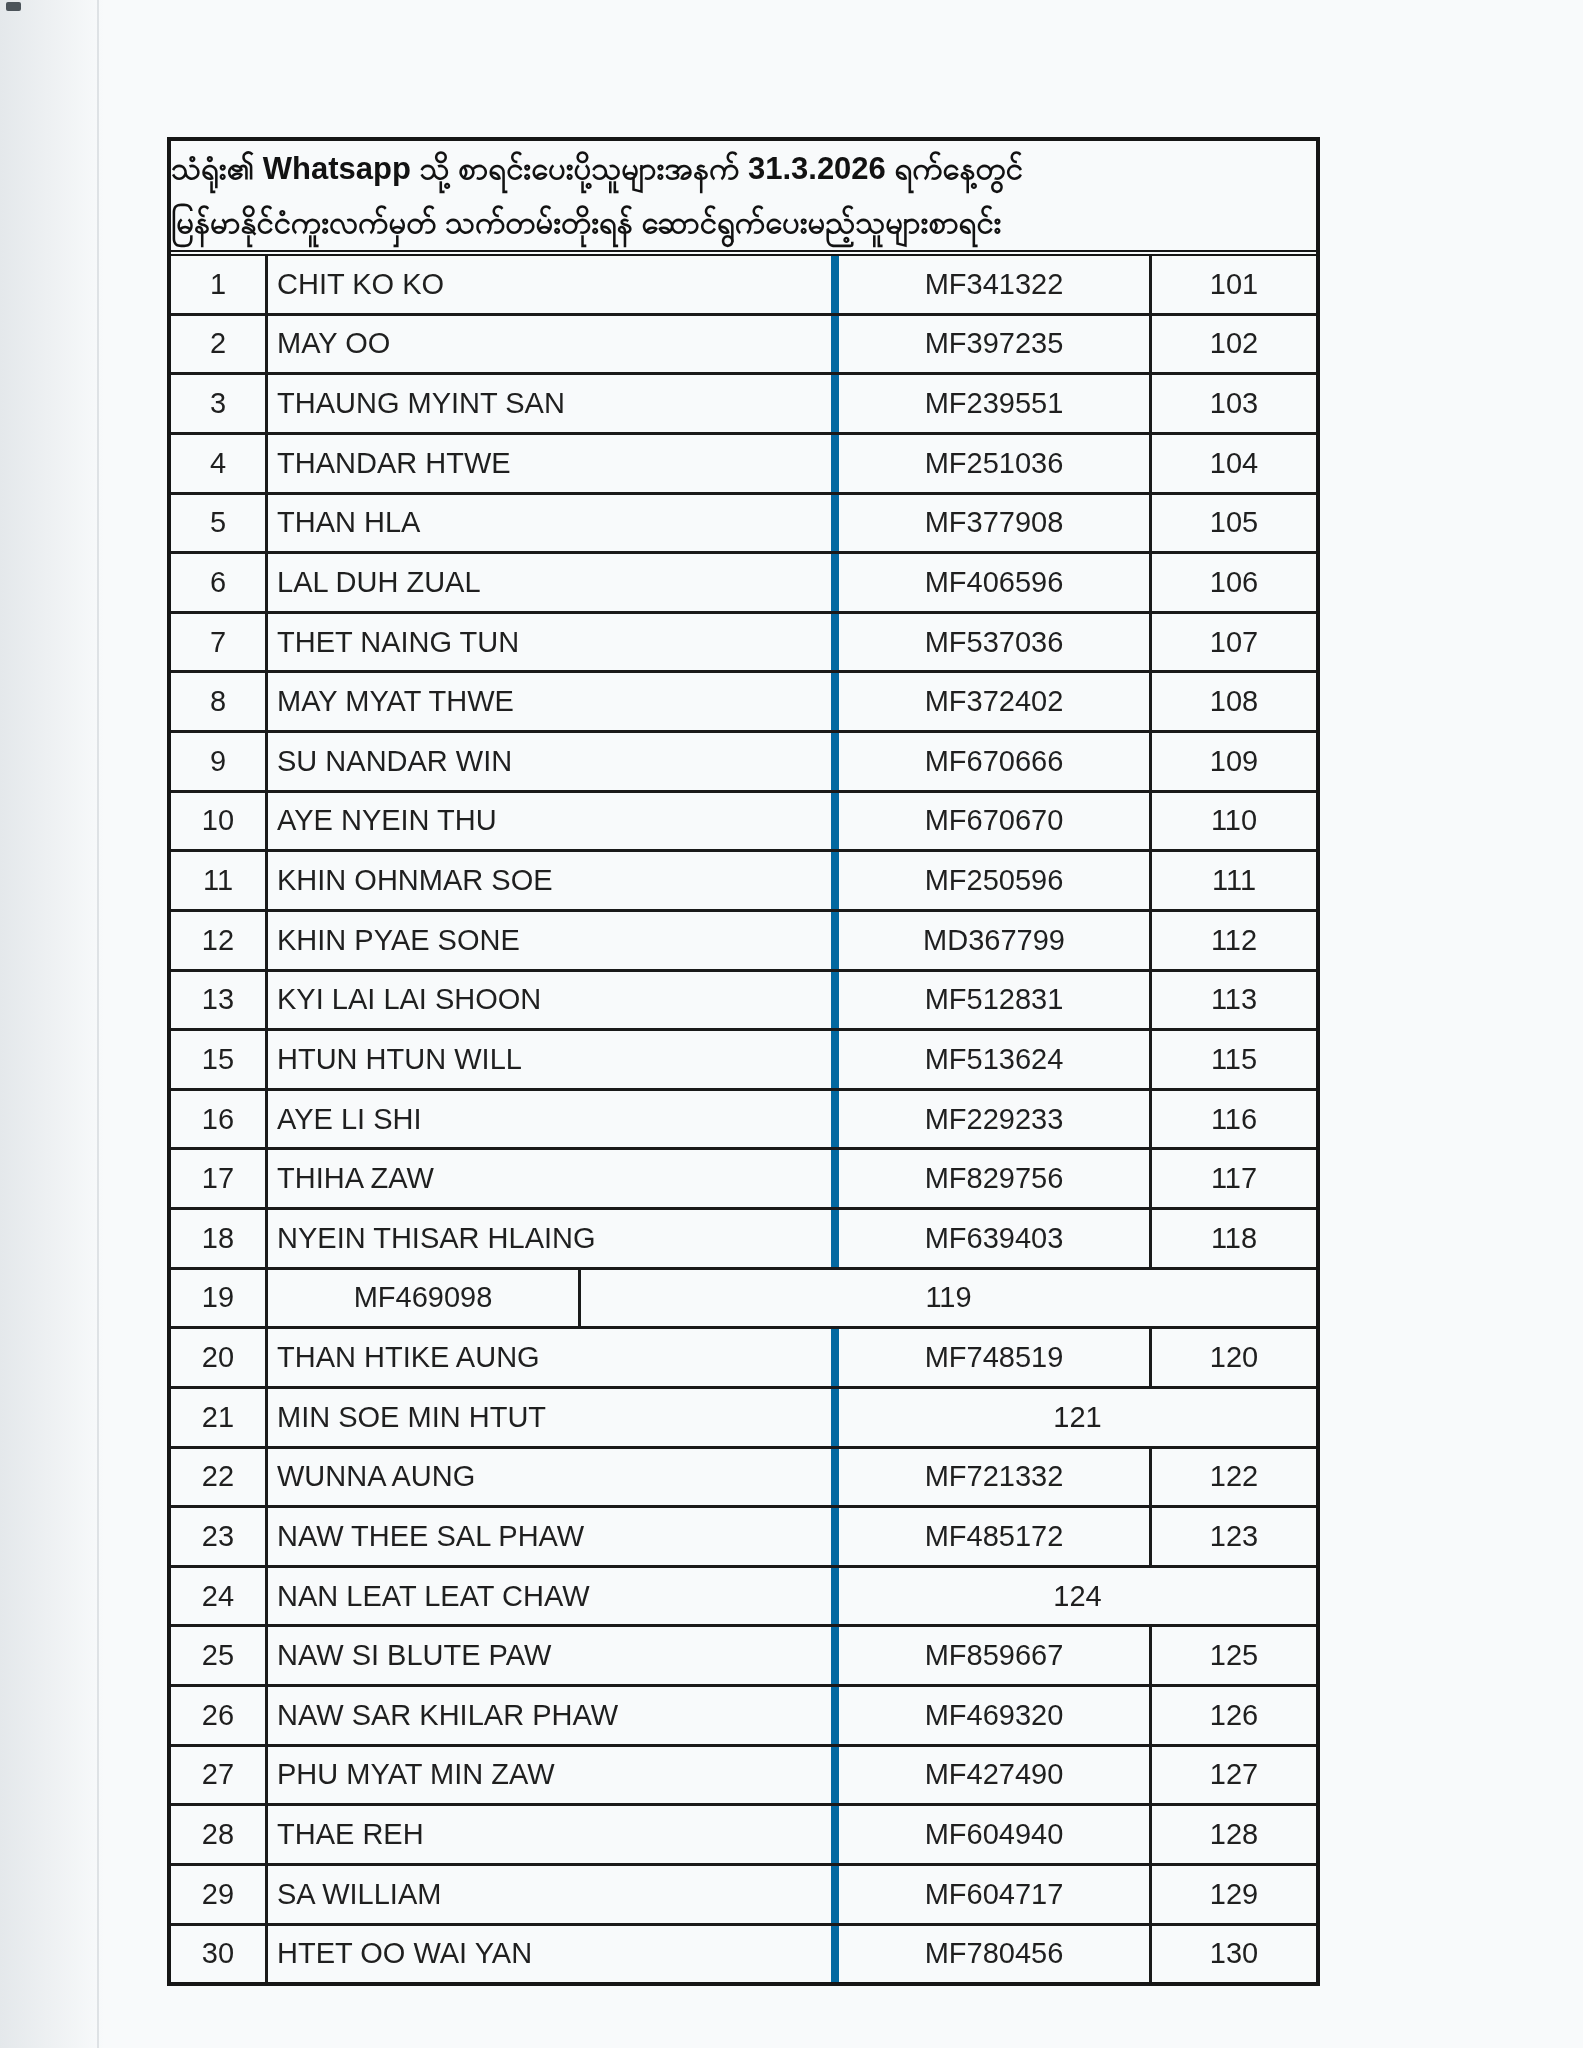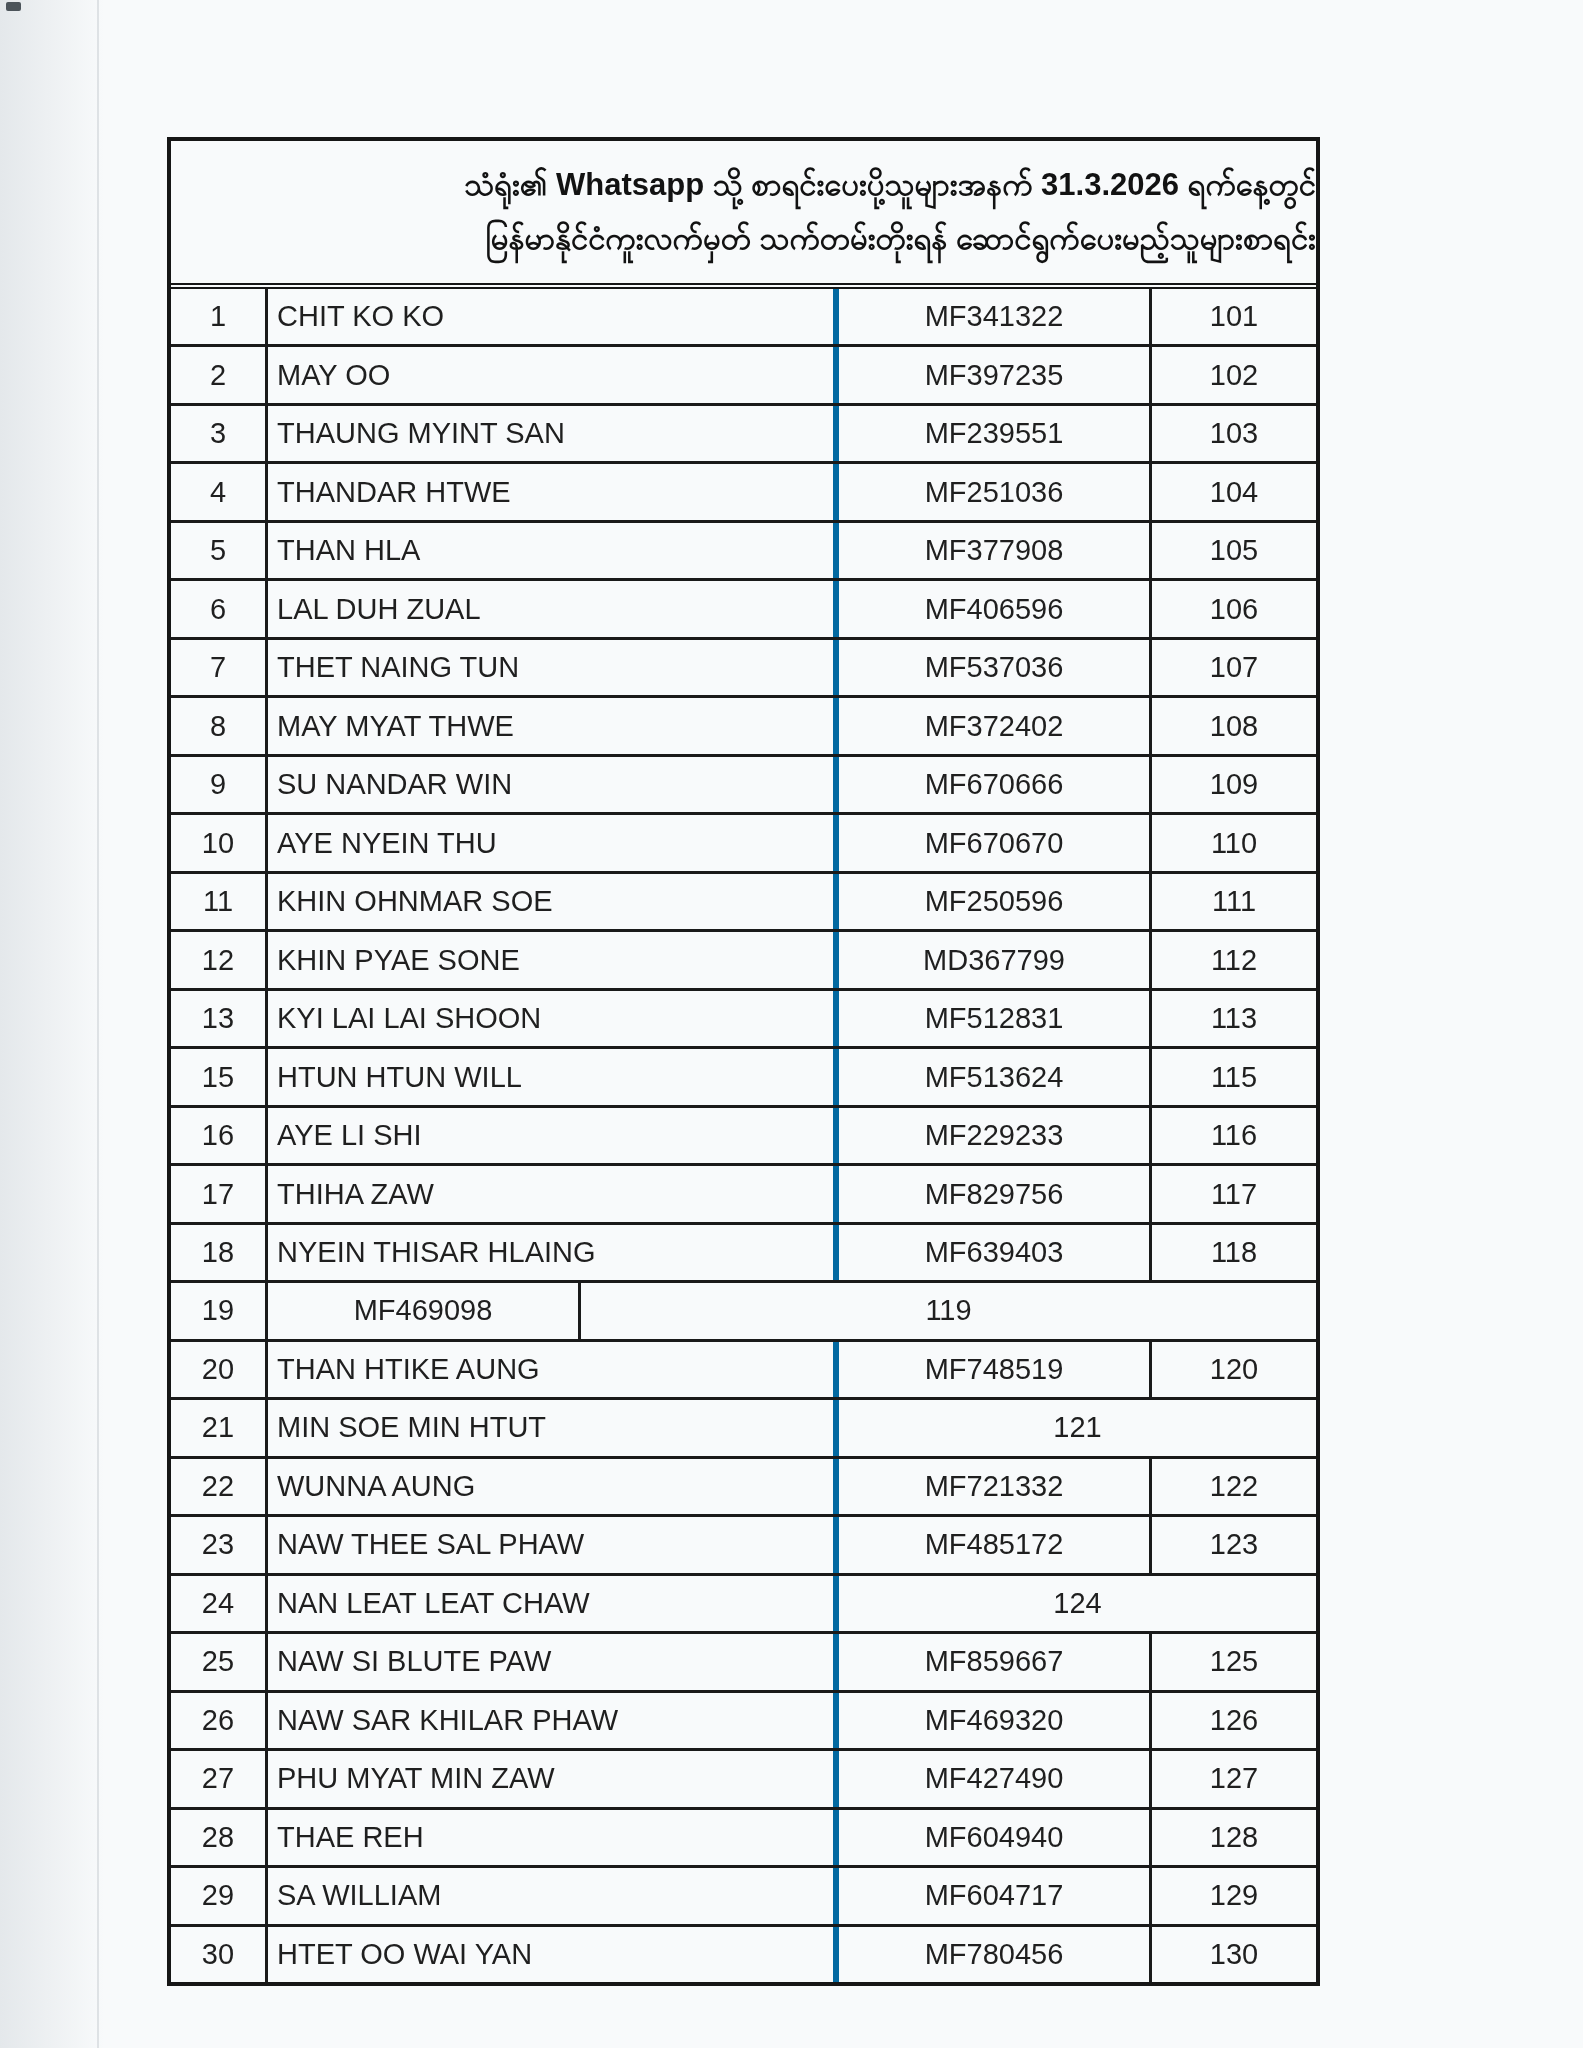--- a/index.html
+++ b/index.html
@@ -26,38 +26,38 @@
   
   .doc-table{
     position:absolute;left:167px;top:137px;width:1153px;height:1849px;
     box-sizing:border-box;
     border:4px solid #161616;
     display:flex;flex-direction:column;
     background:#f8fafb;
   }
   .thead{
     box-sizing:border-box;
-    height:148px;
+    height:115px;
     border-bottom:6px double #161616;
-    display:flex;flex-direction:column;justify-content:center;align-items:flex-end;
+    display:flex;flex-direction:column;justify-content:center;align-items:flex-start;
     font-weight:bold;font-size:31px;line-height:54px;
     color:#121212;
     text-align:center;
   }
   .tbody{flex:1;display:flex;flex-direction:column;}
   .row{flex:1;display:flex;min-height:0;}
   .row + .row{border-top:3px solid #1a1a1a;}
   .c{
     box-sizing:border-box;
     display:flex;align-items:center;
     font-size:29px;
     overflow:hidden;white-space:nowrap;
   }
   .c1{width:97px;justify-content:center;border-right:3px solid #1a1a1a;}
-  .c2{width:571px;padding-left:9px;border-right:6px solid #0369a1;}
+  .c2{width:571px;padding-left:9px;border-right:8px solid #0369a1;}
   .c3{width:313px;justify-content:center;border-right:3px solid #1a1a1a;}
   .c4{flex:1;justify-content:center;}
 </style>
 </head>
 <body>
 
 <div class="page">
   <div class="scan-shadow"></div>
   <div class="scan-line"></div>
   <div class="speck speck-1"></div>

